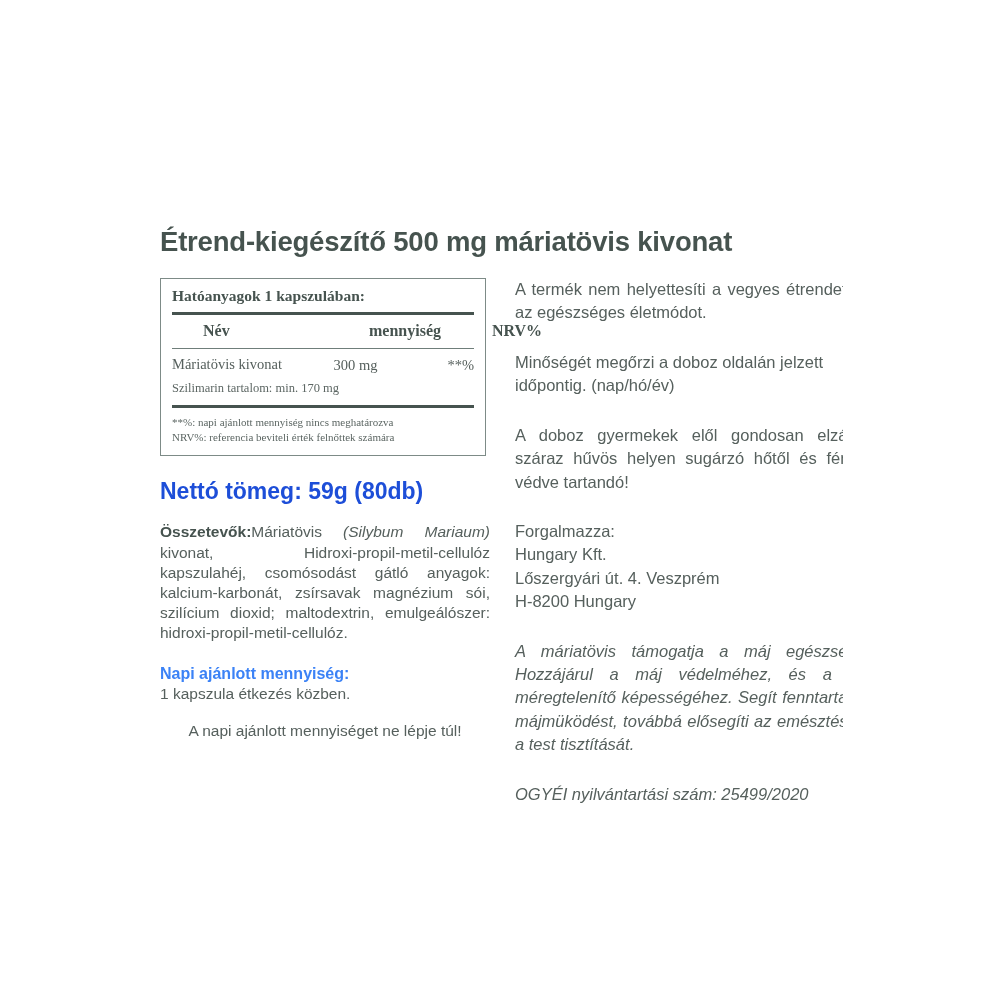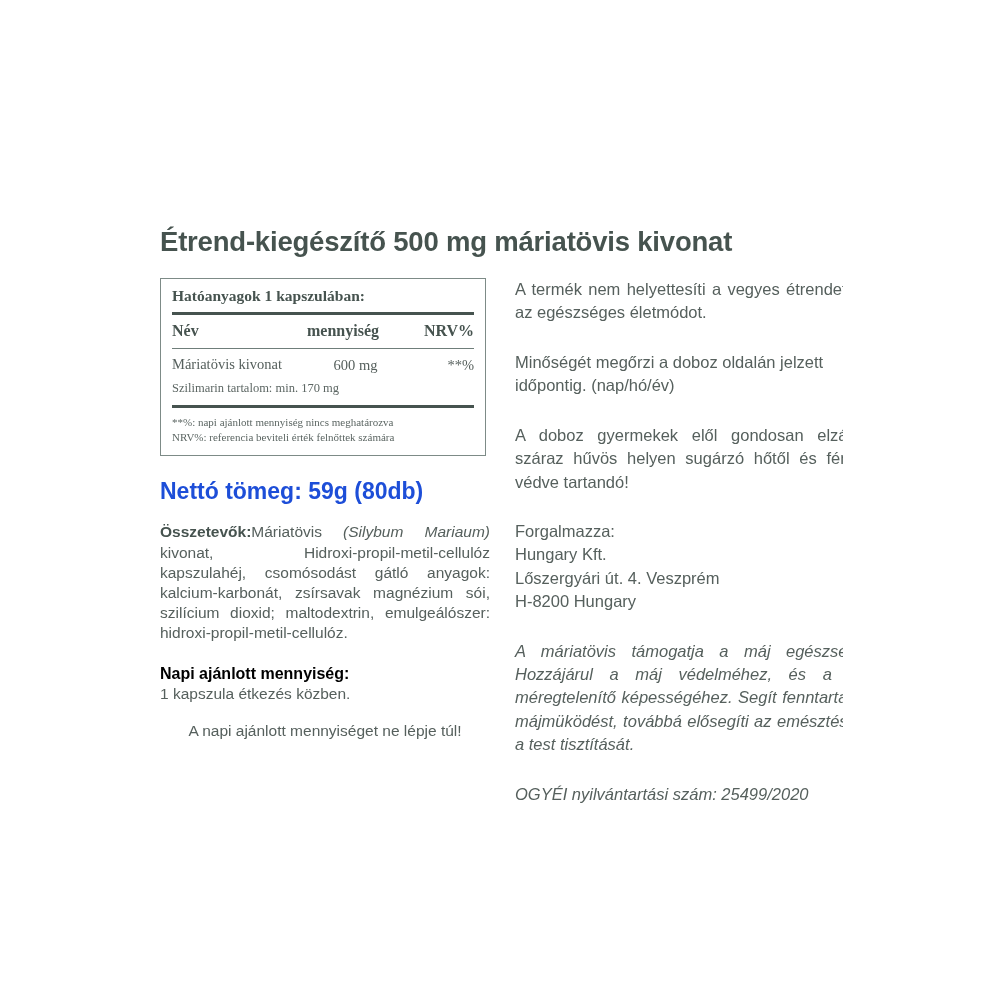--- a/index.html
+++ b/index.html
@@ -94,20 +94,21 @@
   }
   .facts-head {
     display: flex;
     align-items: baseline;
     padding: 7px 0 8px 0;
   }
   .facts-head .th {
     font-size: 16px;
     font-weight: bold;
     color: #46534f;
+    margin-left: 31px;
   }
   .th-name   { flex: 0 0 135px; text-align: left; }
   .th-amount { flex: 1 1 auto;  text-align: left; }
   .th-nrv    { flex: 0 0 70px;  text-align: right; }
 
   .facts-row {
     display: flex;
     align-items: flex-start;
     padding: 7px 0 2px 0;
   }
@@ -149,21 +150,21 @@
     line-height: 1.3;
     text-align: justify;
   }
   .block.nojustify { text-align: center; }
   .block b { color: #46534f; }
   .block i { font-style: italic; }
 
   .subhead {
     font-size: 16px;
     font-weight: bold;
-    color: #000000;
+    color: #3b82f6;
     margin-top: 22px;
   }
   .subhead + .plain {
     font-size: 15.5px;
     color: #56605d;
     line-height: 1.3;
     margin-top: 1px;
   }
 
   
@@ -201,21 +202,21 @@
           <div class="facts-head">
             <div class="th th-name">Név</div>
             <div class="th th-amount">mennyiség</div>
             <div class="th th-nrv">NRV%</div>
           </div>
 
           <div class="rule-thin"></div>
 
           <div class="facts-row">
             <div class="td td-name">Máriatövis kivonat</div>
-            <div class="td td-amount">600 mg</div>
+            <div class="td td-amount">300 mg</div>
             <div class="td td-nrv">**%</div>
           </div>
 
           <div class="facts-subrow">Szilimarin tartalom: min. 170 mg</div>
 
           <div class="rule-heavy"></div>
 
           <div class="facts-foot">
             <div>**%: napi ajánlott mennyiség nincs meghatározva</div>
             <div>NRV%: referencia beviteli érték felnőttek számára</div>

